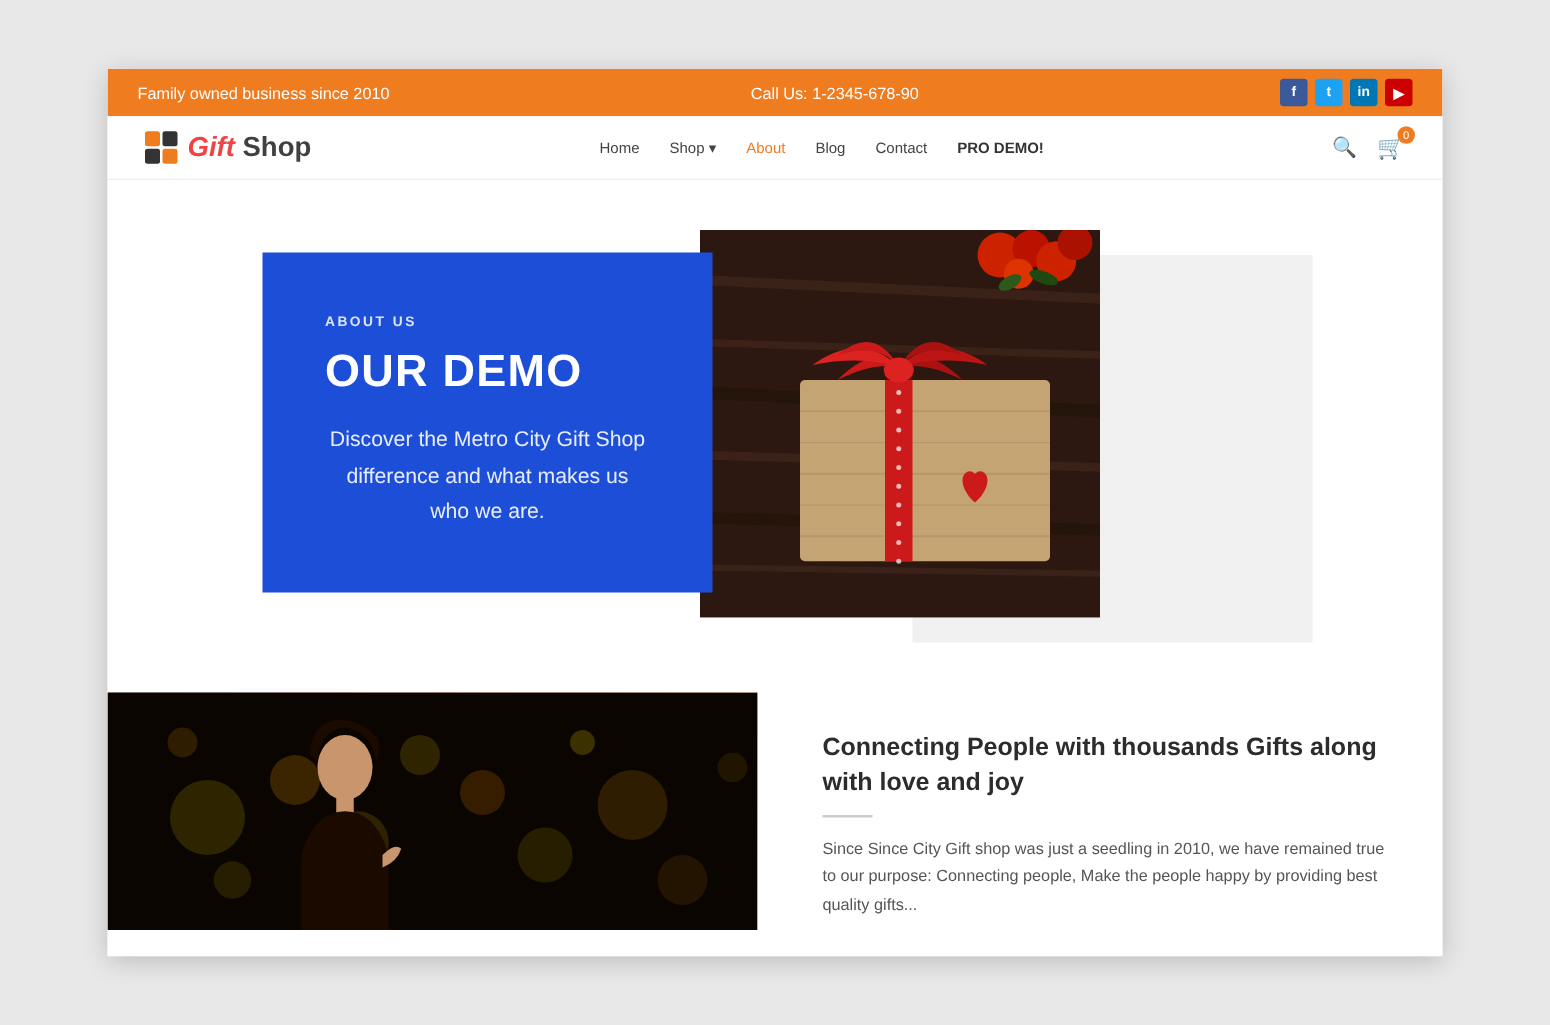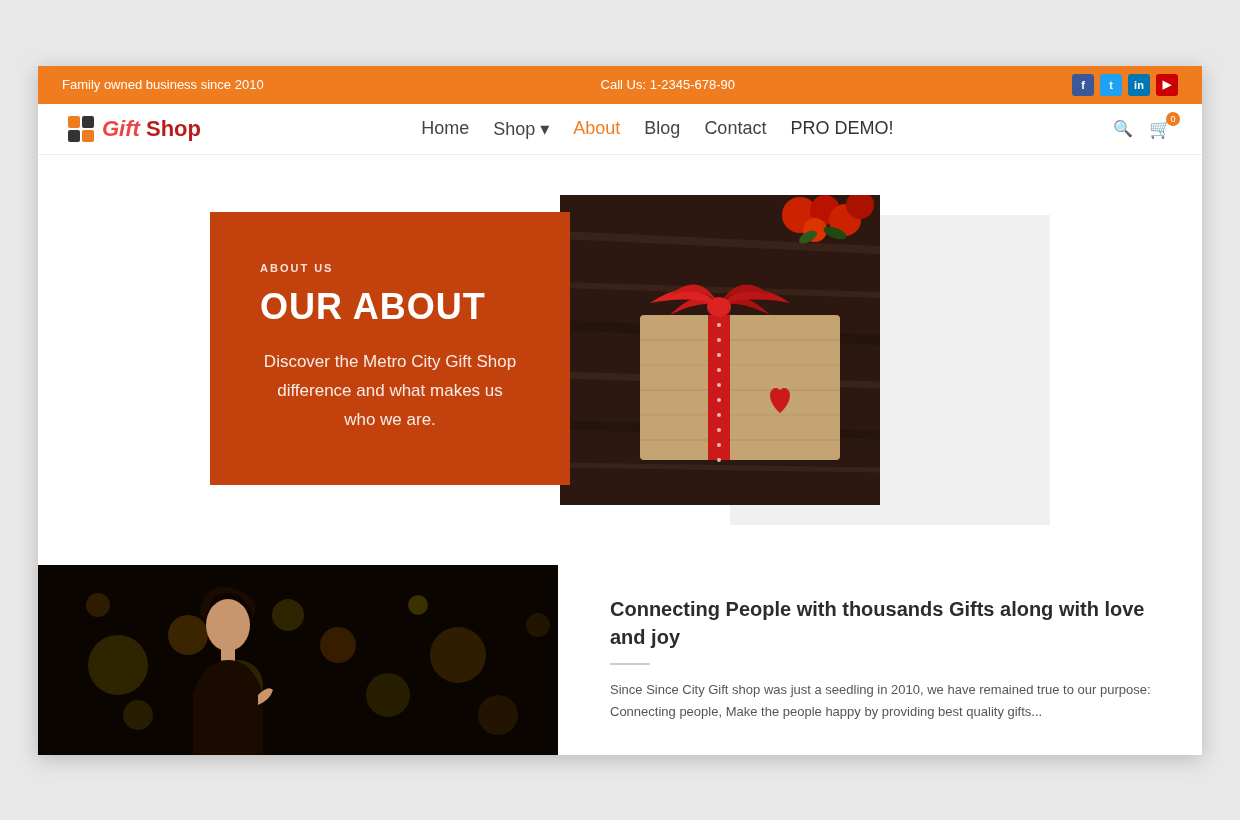--- a/index.html
+++ b/index.html
@@ -5,21 +5,21 @@
     * { margin: 0; padding: 0; box-sizing: border-box; }
     body {
       background: #e8e8e8;
       font-family: Arial, sans-serif;
       display: flex;
       justify-content: center;
       align-items: center;
       min-height: 100vh;
     }
     .browser-window {
-      width: 1164px;
+      width: 1068px;
       background: #fff;
       box-shadow: 0 4px 20px rgba(0,0,0,0.2);
       overflow: hidden;
     }
 
     
     .top-bar {
       background: #f07c20;
       color: #fff;
       display: flex;
@@ -78,35 +78,35 @@
       width: 12px;
       height: 12px;
       border-radius: 2px;
     }
     .logo-text {
       font-size: 22px;
       font-weight: normal;
       color: #333;
     }
     .logo-text span.gift { color: #ef4444; font-style: italic; font-weight: bold; }
-    .logo-text span.shop { color: #b91c1c; font-weight: bold; }
+    .logo-text span.shop { color: #404040; font-weight: bold; }
 
     nav {
       display: flex;
       align-items: center;
       gap: 24px;
     }
     nav a {
       text-decoration: none;
       color: #444;
-      font-size: 18px;
+      font-size: 12px;
       font-weight: 500;
     }
     nav a.active { color: #f07c20; }
-    nav a.pro-demo { font-weight: normal; color: #333; }
+    nav a.pro-demo { font-weight: bold; color: #333; }
     .shop-link {
       display: flex;
       align-items: center;
       gap: 3px;
     }
     .header-actions {
       display: flex;
       align-items: center;
       gap: 16px;
     }
@@ -148,21 +148,21 @@
       min-height: 360px;
     }
     .hero-inner {
       position: relative;
       display: flex;
       align-items: stretch;
       max-width: 820px;
       margin: 0 auto;
     }
     .hero-orange-box {
-      background: #c2410c;
+      background: #1d4ed8;
       padding: 50px 50px 50px 50px;
       width: 360px;
       min-height: 240px;
       display: flex;
       flex-direction: column;
       justify-content: flex-end;
       position: relative;
       z-index: 2;
       align-self: flex-end;
       margin-bottom: 20px;
@@ -299,21 +299,21 @@
         🛒
         <span class="cart-badge">0</span>
       </button>
     </div>
   </div>
 
   <div class="hero-section">
     <div class="hero-inner">
       <div class="hero-orange-box">
         <div class="hero-about-us">ABOUT US</div>
-        <div class="hero-title">OUR ABOUT</div>
+        <div class="hero-title">OUR DEMO</div>
         <div class="hero-desc">Discover the Metro City Gift Shop difference and what makes us who we are.</div>
       </div>
       <div class="hero-image-wrapper">
         <div class="hero-shadow-box"></div>
         <div class="hero-image">
           <svg xmlns="http://www.w3.org/2000/svg" width="320" height="310" viewBox="0 0 320 310">
 
             <rect width="320" height="310" fill="#2c1810"></rect>
 
             <line x1="0" y1="40" x2="320" y2="55" stroke="#3a2218" stroke-width="8"></line>

